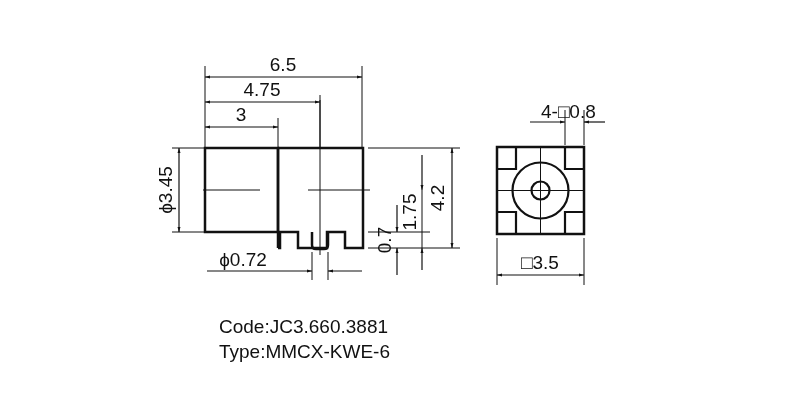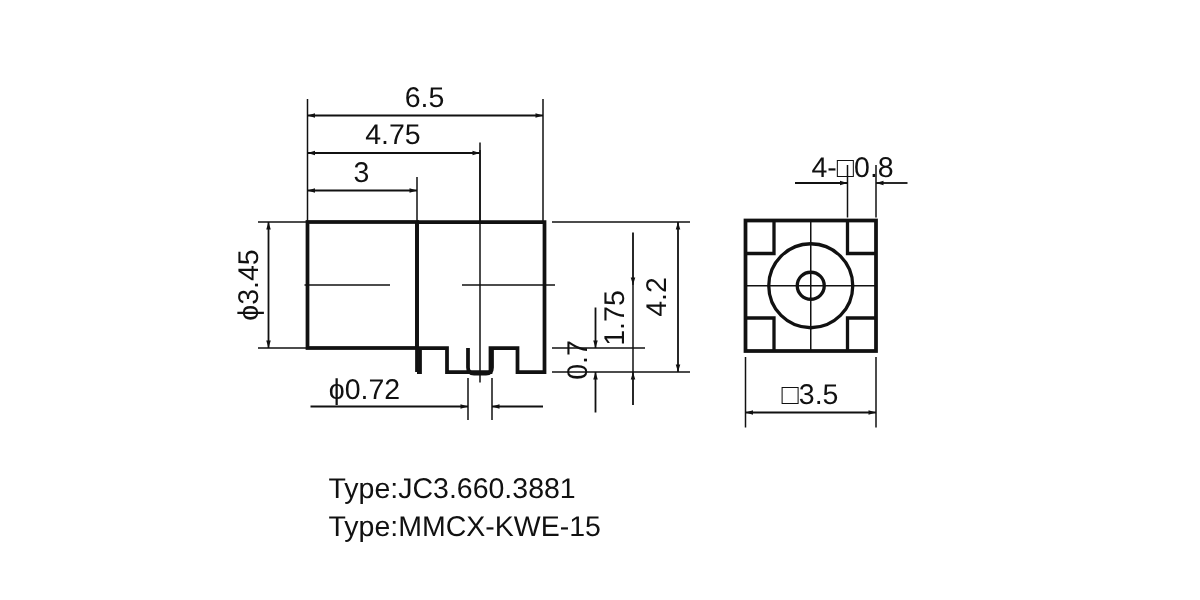--- a/index.html
+++ b/index.html
@@ -92,14 +92,14 @@
     <line x1="605" y1="122" x2="584" y2="122" stroke-width="1.2" marker-end="url(#arr)"></line>
 
     <line x1="497" y1="238" x2="497" y2="285" stroke-width="1"></line>
     <line x1="584" y1="238" x2="584" y2="285" stroke-width="1"></line>
     <line x1="497" y1="275" x2="584" y2="275" stroke-width="1.2" marker-start="url(#arr)" marker-end="url(#arr)"></line>
   </g>
   <text class="dimtext" x="541" y="118">4-□0.8</text>
   <text class="dimtext" x="540" y="269" text-anchor="middle">□3.5</text>
 </svg>
 
-<div class="caption" style="top:316px;">Type:JC3.660.3881</div>
-<div class="caption" style="top:341px;">Type:MMCX-KWE-15</div>
+<div class="caption" style="top:316px;">Code:JC3.660.3881</div>
+<div class="caption" style="top:341px;">Type:MMCX-KWE-6</div>
 
 </body></html>

